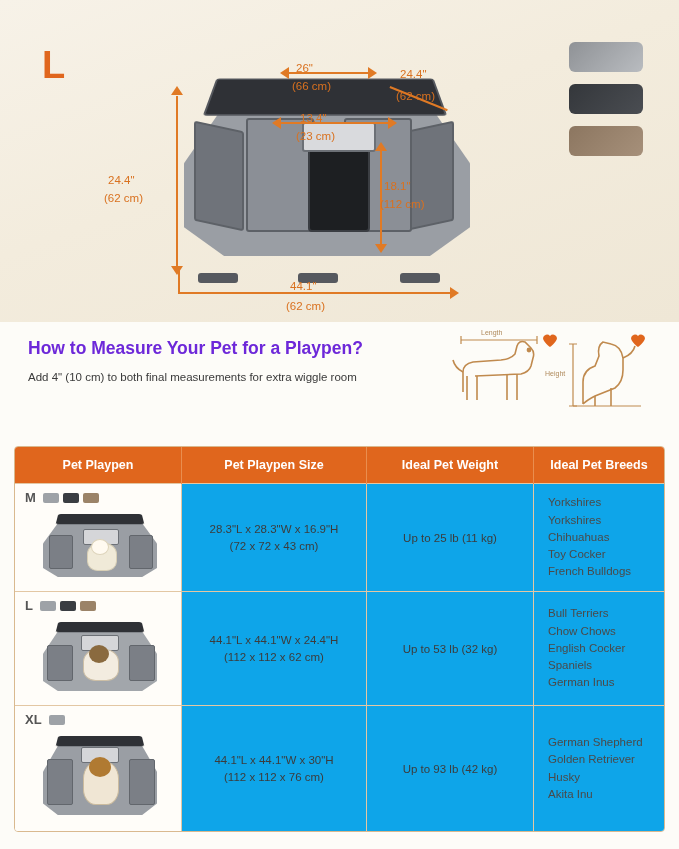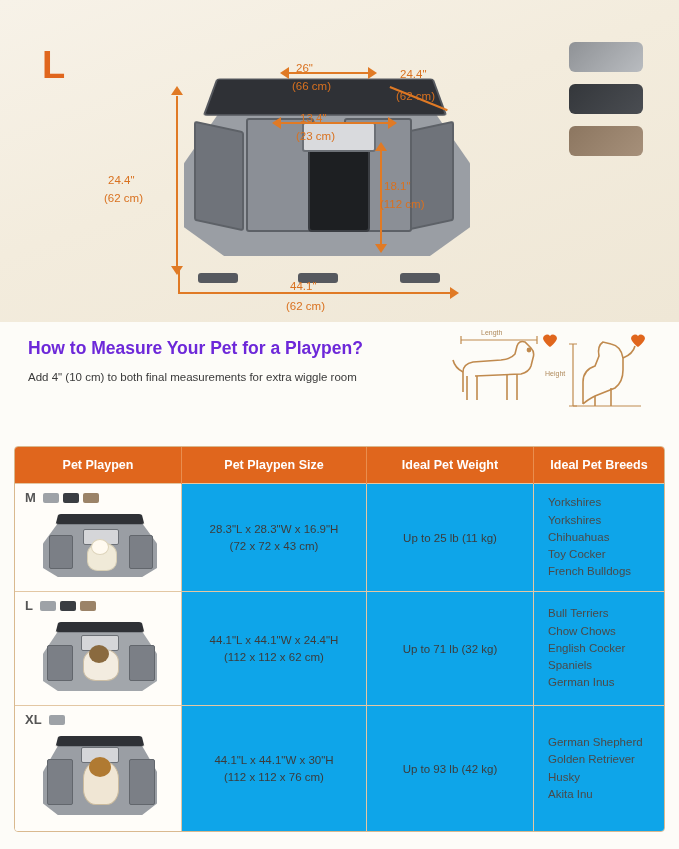--- a/index.html
+++ b/index.html
@@ -307,21 +307,21 @@
               <div class="tp-mesh" style="left:90px;top:28px;width:24px;height:34px;"></div>
               <div class="tp-door" style="left:42px;top:18px;width:36px;height:14px;"></div>
               <div class="tp-dog" style="left:44px;top:32px;width:34px;height:30px;background:#f3ece0;border:1px solid #cdbfa6;"></div>
               <div class="tp-dog" style="left:50px;top:28px;width:20px;height:18px;background:#8a6a3f;border-radius:50%;"></div>
             </div>
           </td>
           <td class="cell-size">
             <div>44.1"L x 44.1"W x 24.4"H</div>
             <div>(112 x 112 x 62 cm)</div>
           </td>
-          <td>Up to 71 lb (32 kg)</td>
+          <td>Up to 53 lb (32 kg)</td>
           <td class="cell-breeds">
             <div>Bull Terriers</div>
             <div>Chow Chows</div>
             <div>English Cocker</div>
             <div>Spaniels</div>
             <div>German Inus</div>
           </td>
         </tr>
 
         <tr>

